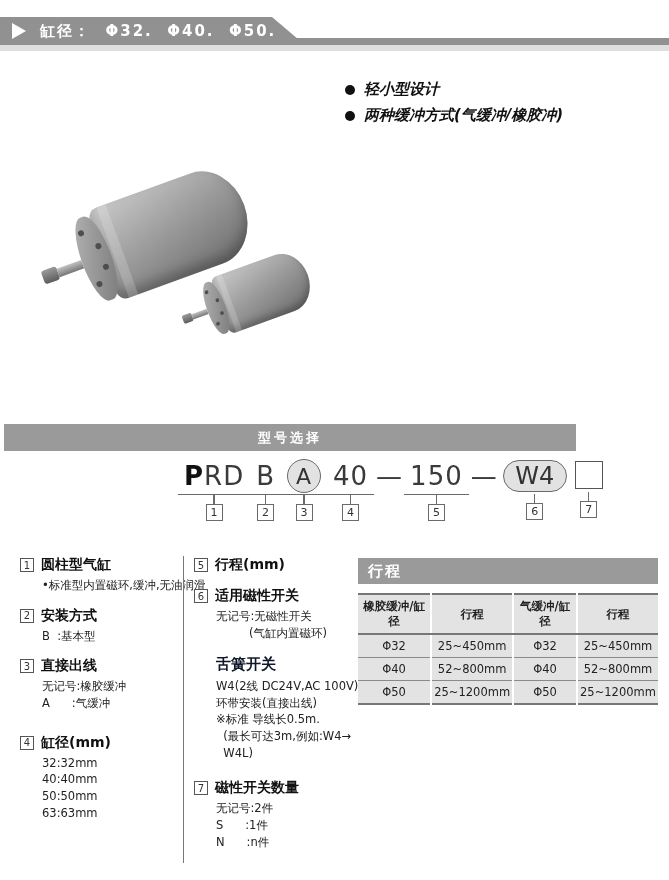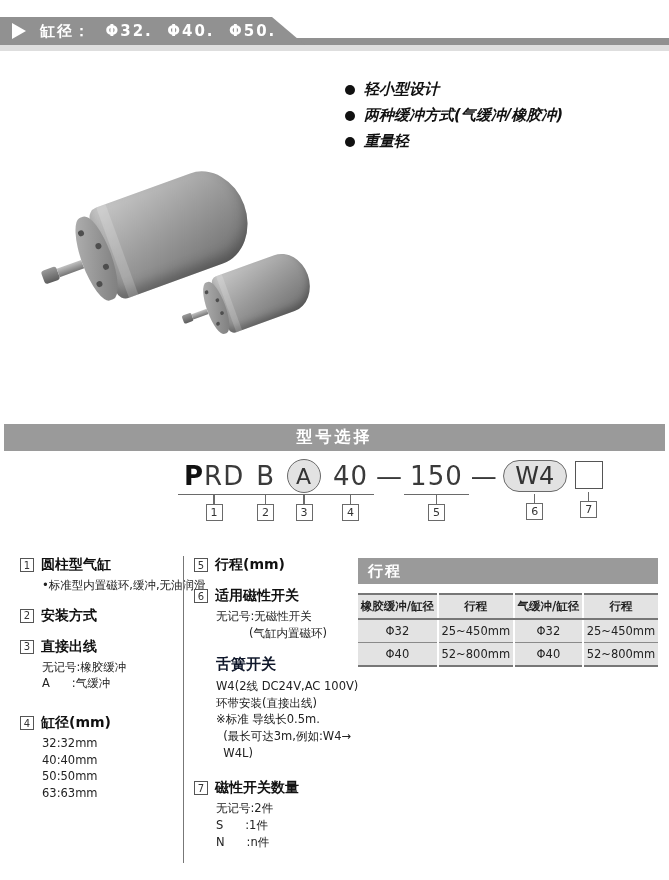--- a/index.html
+++ b/index.html
@@ -27,21 +27,21 @@
   .cyl-small{ left:158px; top:112px; transform:rotate(-20deg) scale(0.62); }
   .nut{ width:16px; height:14px; background:linear-gradient(#9a9a9a,#5d5d5d); border-radius:3px; }
   .rod{ width:26px; height:9px; background:linear-gradient(#c2c2c2,#767676); }
   .cap{ width:30px; height:88px; background:linear-gradient(110deg,#b5b5b5,#787878); border-radius:45% / 50%; position:relative; }
   .cap .hole{ position:absolute; width:6px; height:6px; border-radius:50%; background:#4e4e4e; }
   .cap .h1{ left:6px; top:12px; } .cap .h2{ left:18px; top:30px; } .cap .h3{ left:6px; top:66px; } .cap .h4{ left:18px; top:52px; }
   .barrel{ width:150px; height:96px; margin-left:-8px; background:linear-gradient(160deg,#c9c9c9 0%,#9d9d9d 45%,#6a6a6a 100%); border-radius:10px 40px 40px 10px / 10px 48px 48px 10px; box-shadow:inset 0 -8px 12px rgba(0,0,0,.25); }
   .barrel-band{ width:10px; height:96px; margin-left:-140px; background:rgba(255,255,255,.18); }
 
   
-  .section-bar{ position:absolute; left:4px; width:661px; height:27px; background:#9a9a9a; color:#fff; font-weight:bold; font-size:16px; display:flex; align-items:center; justify-content:center; letter-spacing:3px; }
+  .section-bar{ position:absolute; left:4px; width:572px; height:27px; background:#9a9a9a; color:#fff; font-weight:bold; font-size:13px; display:flex; align-items:center; justify-content:center; letter-spacing:3px; }
   .bar-model{ top:424px; }
 
   
   .model-code{ position:absolute; left:178px; top:458px; display:flex; align-items:flex-start; }
   .code-part{ display:flex; flex-direction:column; align-items:center; }
   .code-text{ font-size:26px; color:#3a3a3a; height:36px; display:flex; align-items:center; padding:0 6px; letter-spacing:1px; }
   .code-text .p-bold{ font-weight:bold; color:#111; }
   .u-line{ width:100%; border-top:1.5px solid #6a6a6a; }
   .no-line{ width:100%; }
   .tick{ width:1.5px; height:9px; background:#6a6a6a; }
@@ -85,24 +85,20 @@
 
   <div class="features">
     <div class="feature">
         <span class="dot"></span>
         <span>轻小型设计</span>
       </div>
     <div class="feature">
         <span class="dot"></span>
         <span>两种缓冲方式(气缓冲/橡胶冲)</span>
       </div>
-    <div class="feature">
-        <span class="dot"></span>
-        <span>重量轻</span>
-      </div>
   </div>
 
   <div class="photo-area">
     <div class="cyl cyl-big">
       <span class="nut"></span>
       <span class="rod"></span>
       <span class="cap">
         <span class="hole h1"></span>
           <span class="hole h2"></span>
         <span class="hole h3"></span>
@@ -187,20 +183,23 @@
         </div>
       <div class="legend-lines">
           <div class="legend-line">•标准型内置磁环,缓冲,无油润滑</div>
         </div>
     </div>
     <div class="legend-item">
       <div class="legend-head">
           <span class="legend-num">2</span>
           <span class="legend-title">安装方式</span>
         </div>
+      <div class="legend-lines">
+          <div class="legend-line">B  :基本型</div>
+        </div>
     </div>
     <div class="legend-item">
       <div class="legend-head">
           <span class="legend-num">3</span>
           <span class="legend-title">直接出线</span>
         </div>
       <div class="legend-lines">
         <div class="legend-line">无记号:橡胶缓冲</div>
         <div class="legend-line">A      :气缓冲</div>
       </div>
@@ -272,17 +271,23 @@
           <td>25~450mm</td>
           <td>Φ32</td>
           <td>25~450mm</td>
         </tr>
         <tr>
           <td>Φ40</td>
           <td>52~800mm</td>
           <td>Φ40</td>
           <td>52~800mm</td>
         </tr>
+        <tr>
+          <td>Φ50</td>
+          <td>25~1200mm</td>
+          <td>Φ50</td>
+          <td>25~1200mm</td>
+        </tr>
       </tbody>
     </table>
   </div>
 
 </div>
 
 </body></html>

